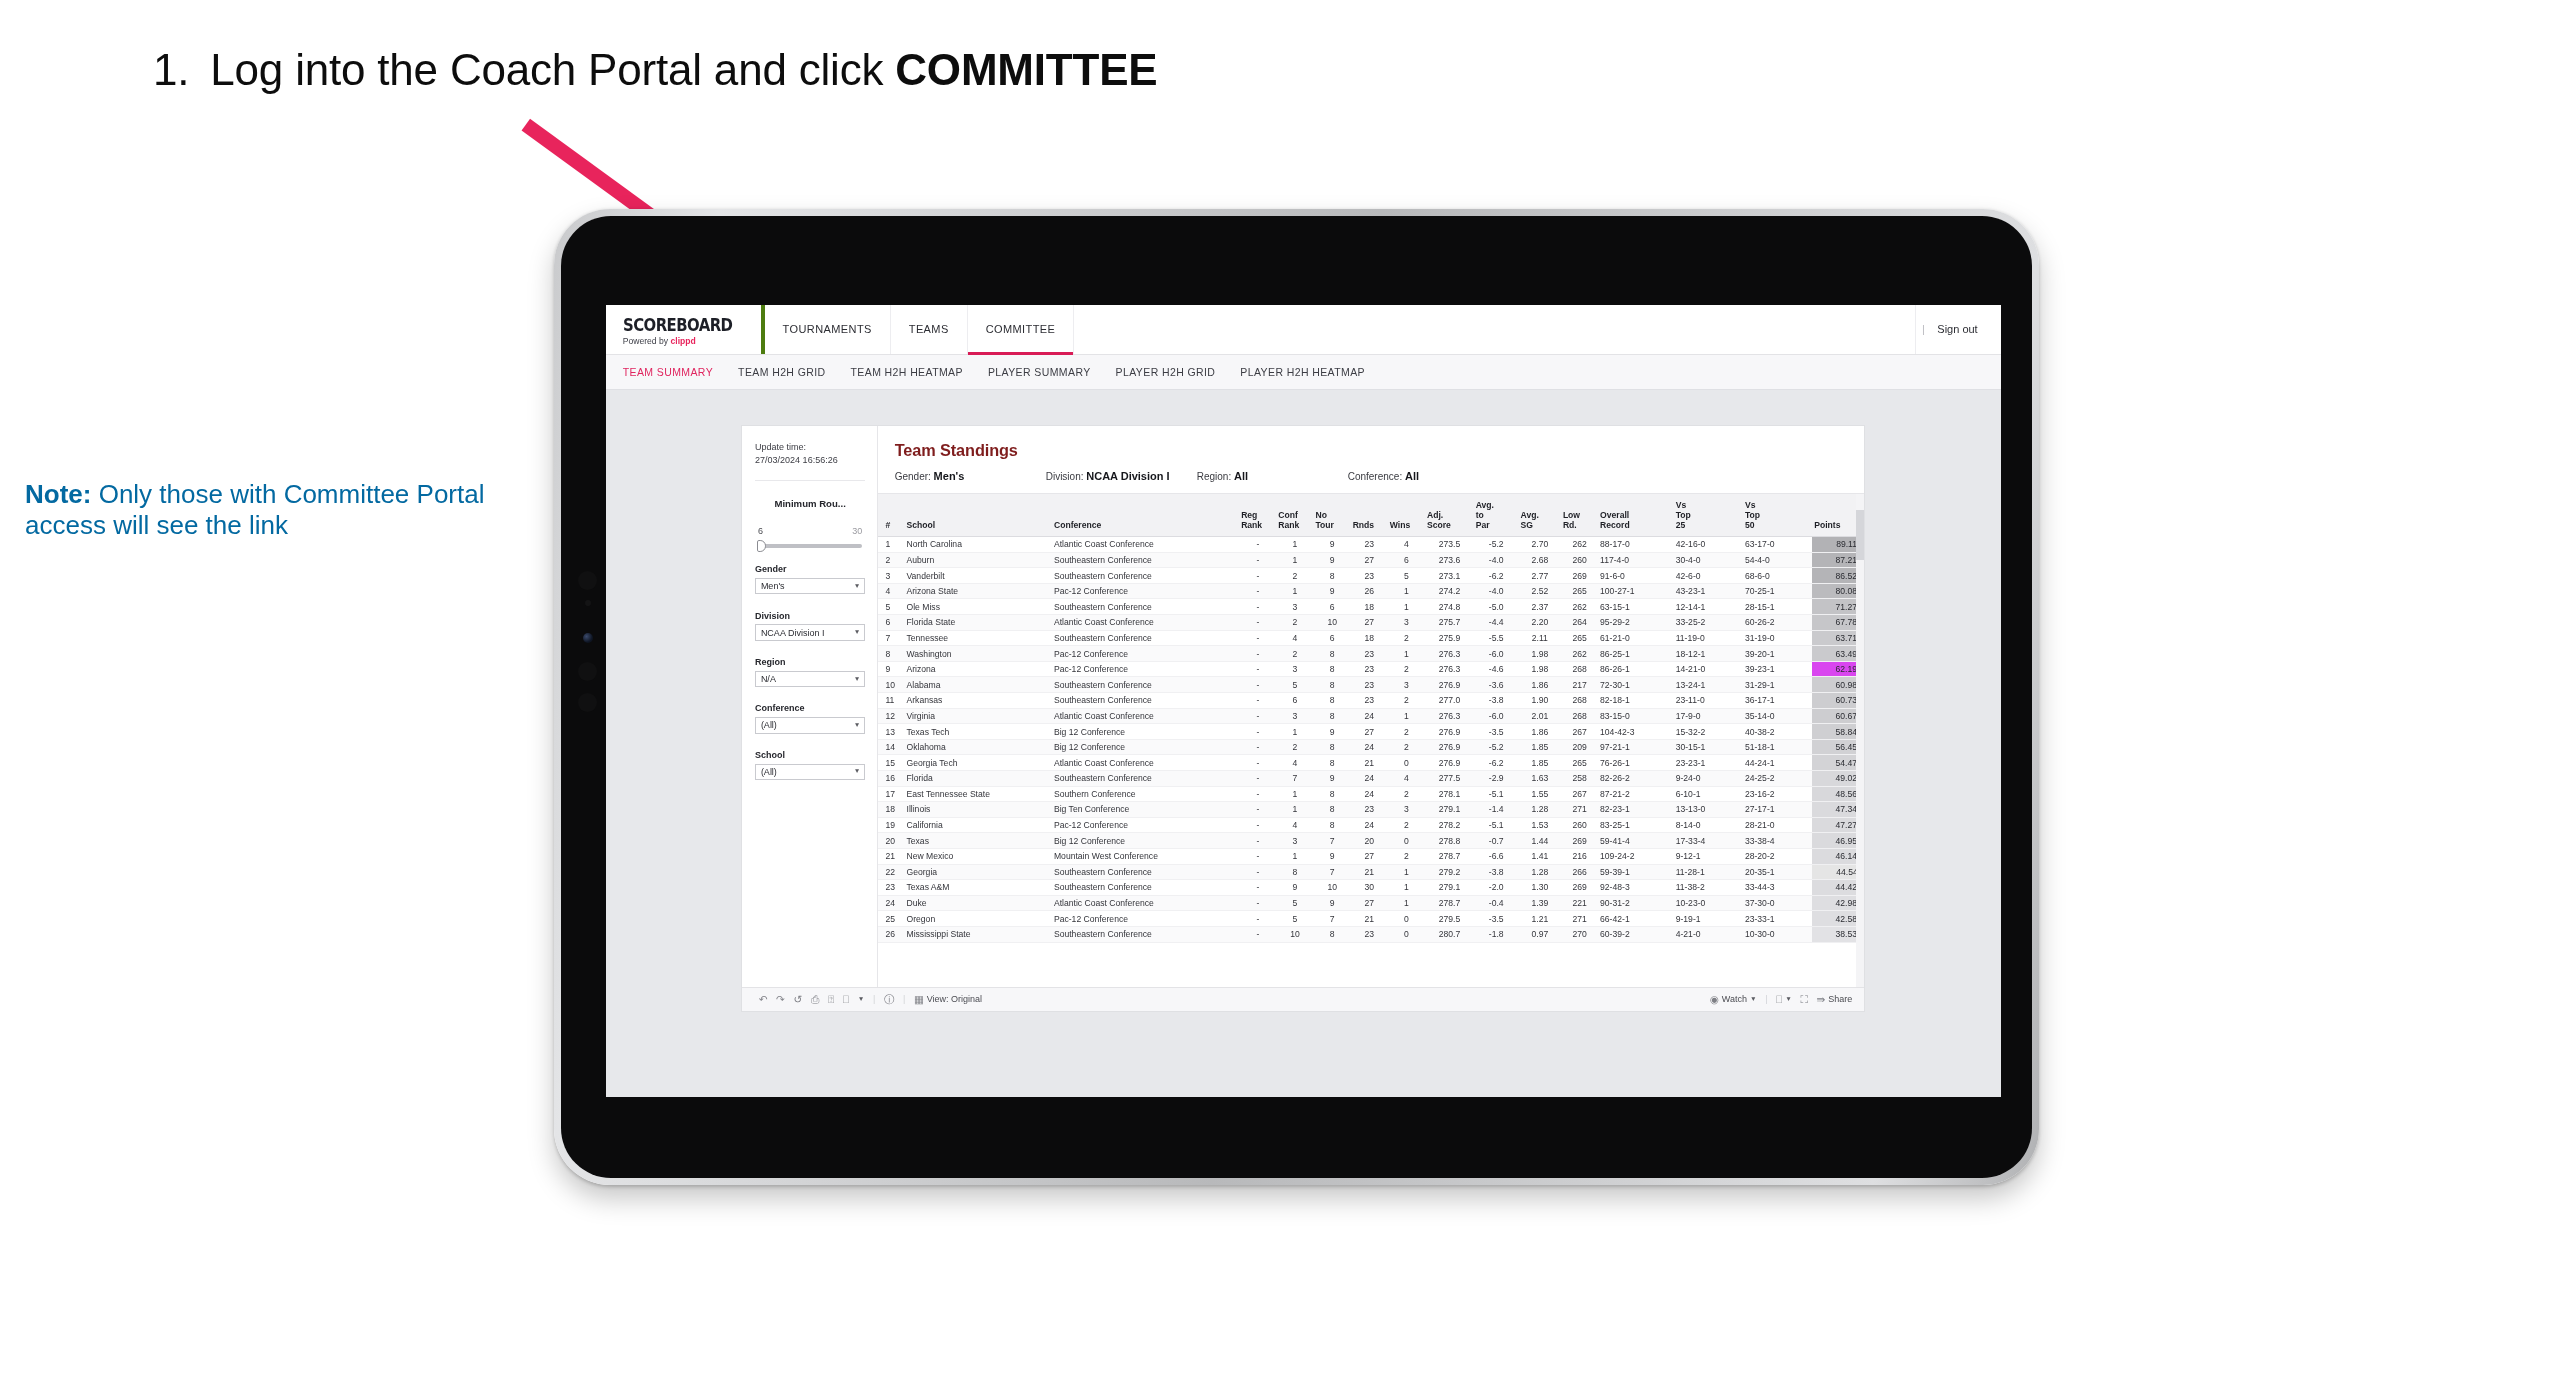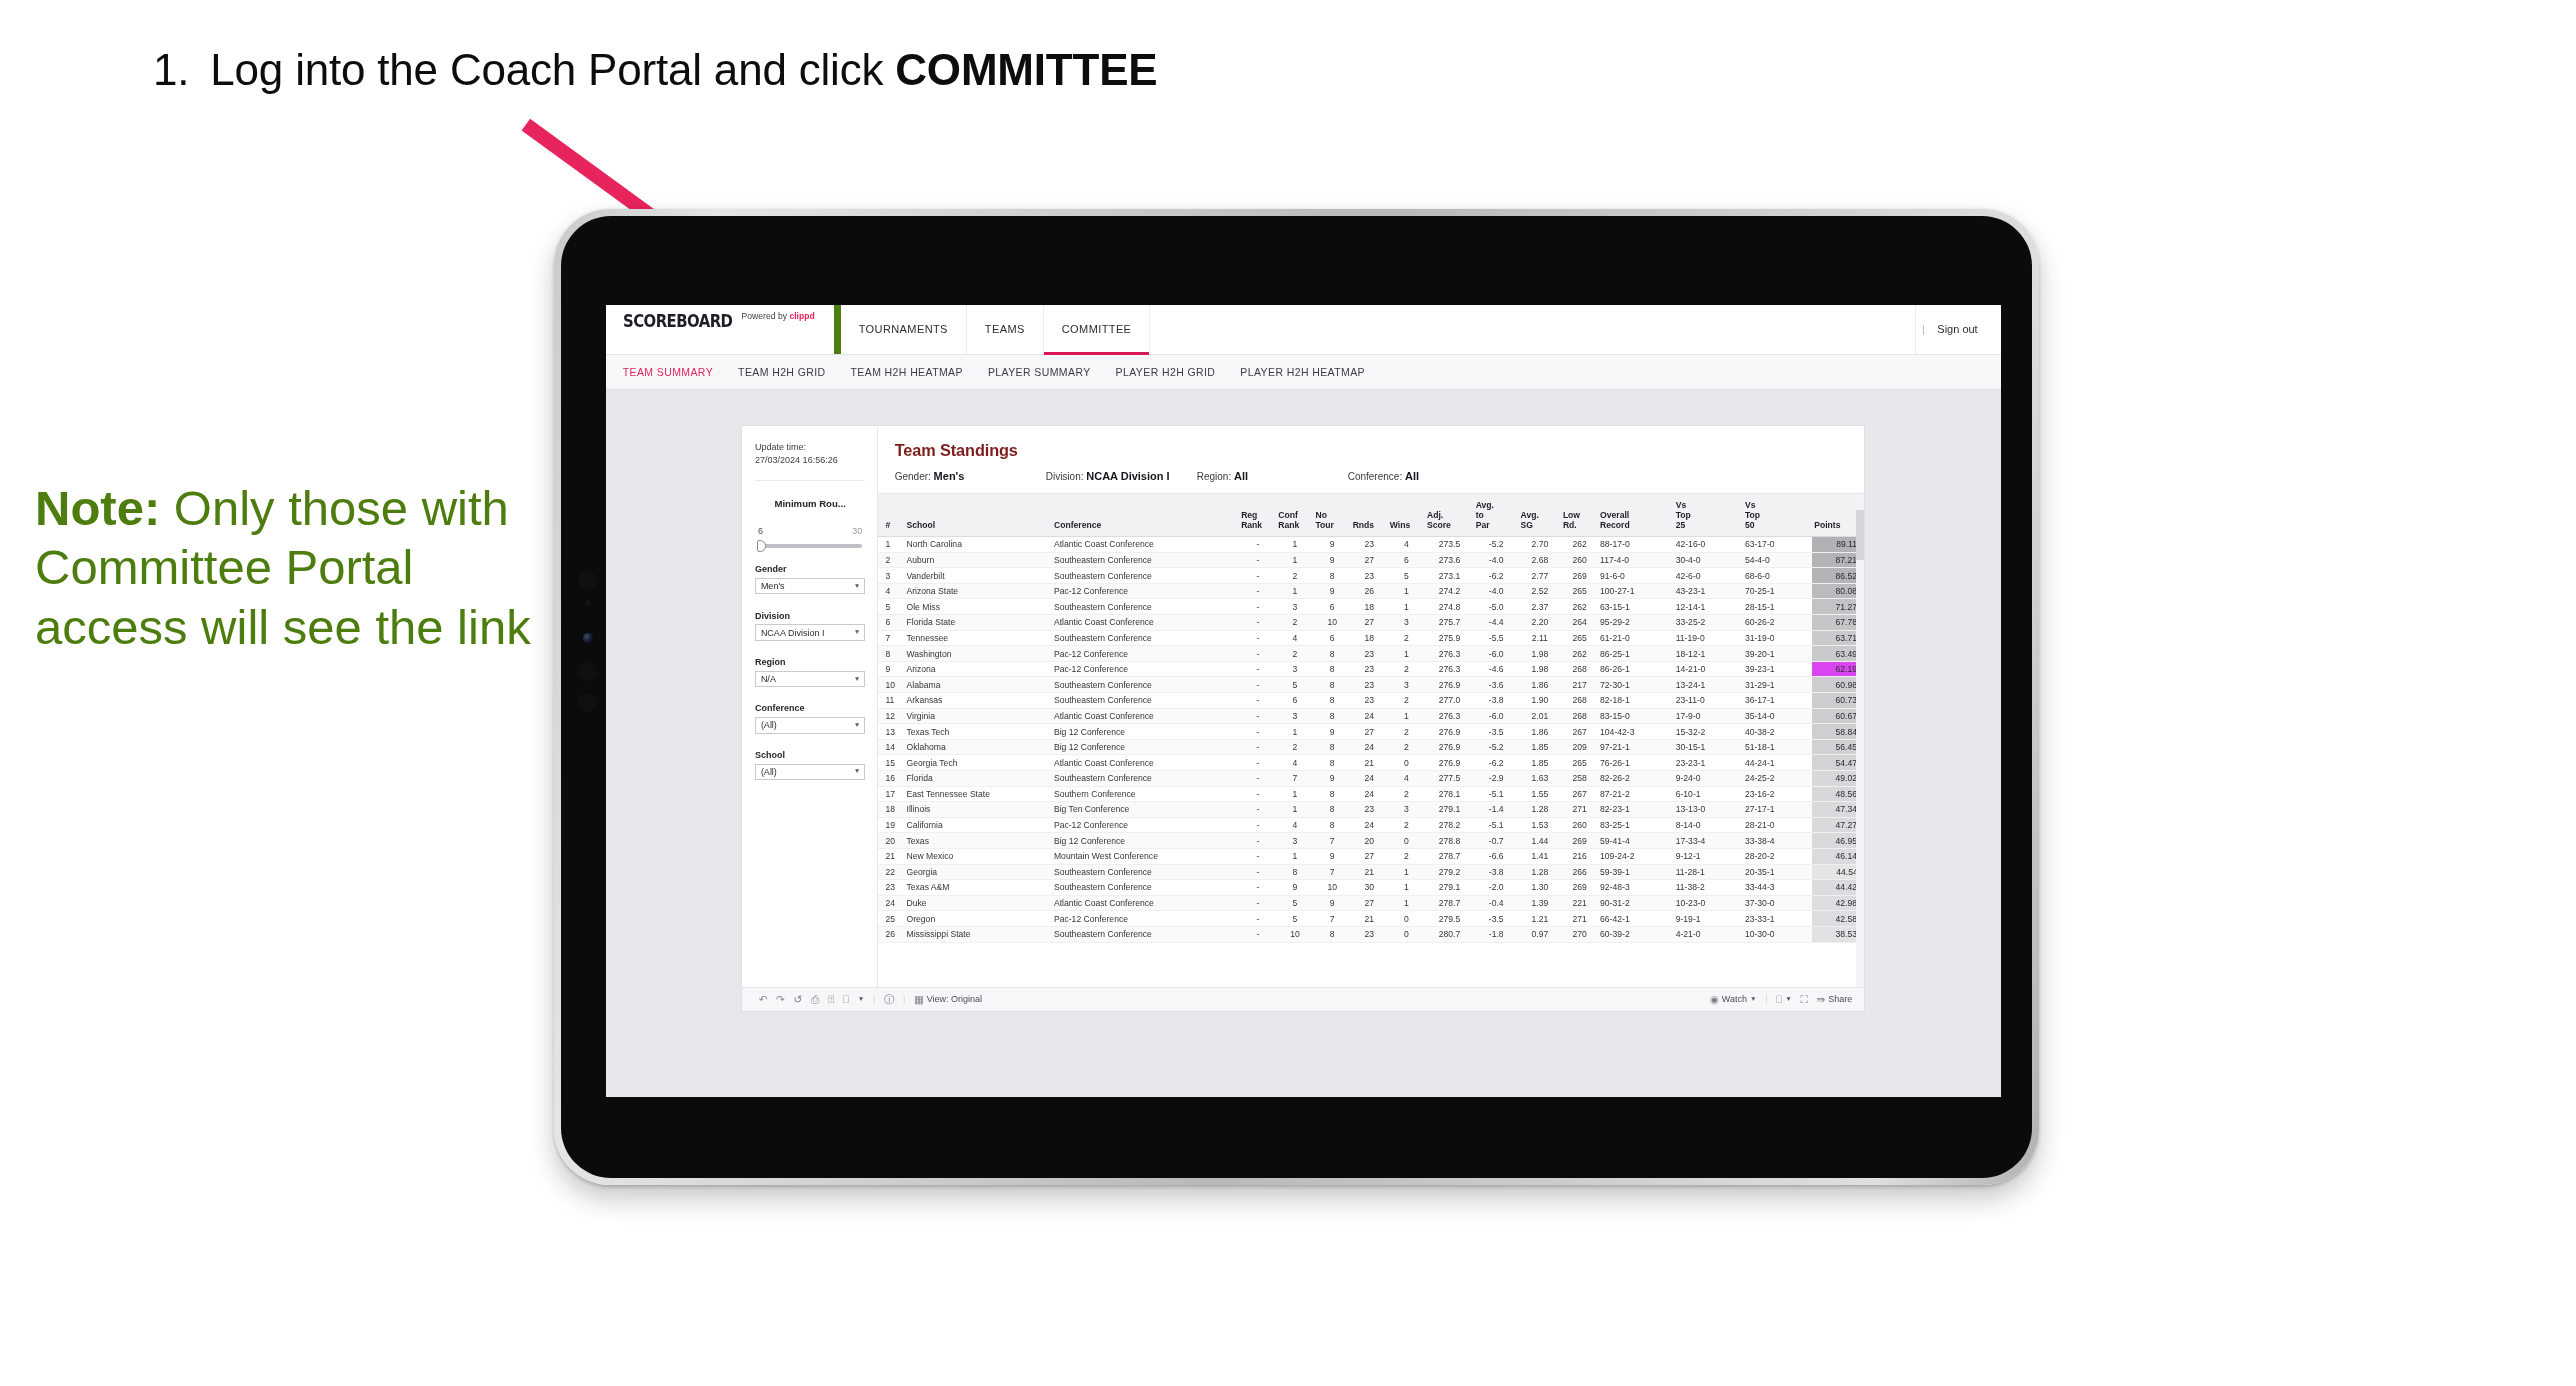--- a/index.html
+++ b/index.html
@@ -21,26 +21,26 @@
     font-size: 44px;
     color: #0d0d0d;
     letter-spacing: -0.2px;
     white-space: nowrap;
   }
   .slide-step .num { margin-right: 21px; }
   .slide-step b { font-weight: 700; }
 
   .slide-note {
     position: absolute;
-    left: 35px;
+    left: 25px;
     top: 479px;
     width: 508px;
-    font-size: 49px;
+    font-size: 26px;
     line-height: 1.21;
-    color: #4d7c0f;
+    color: #0369a1;
   }
   .slide-note b { font-weight: 700; }
 
   
   .arrow-svg {
     position: absolute;
     left: 518px;
     top: 115px;
     width: 460px;
     height: 249px;
@@ -92,24 +92,24 @@
     height: 50px;
     background: #ffffff;
     display: flex;
     align-items: stretch;
     border-bottom: 1px solid #e3e3e6;
     position: relative;
   }
   .brand {
     padding: 5.8px 19px 3.8px 17px;
     display: flex;
+    flex-direction: column;
     justify-content: center;
-    border-right: 7px solid #4d7c0f;
+    border-right: 4px solid #4d7c0f;
     min-width: 113px;
-    text-align: center;
   }
   .brand-title {
     font-family: "DejaVu Sans Condensed","Liberation Sans", sans-serif;
     font-weight: 700;
     font-size: 18px;
     letter-spacing: -0.6px;
     color: #1d1f27;
     transform: scaleX(0.92);
     transform-origin: left center;
   }

